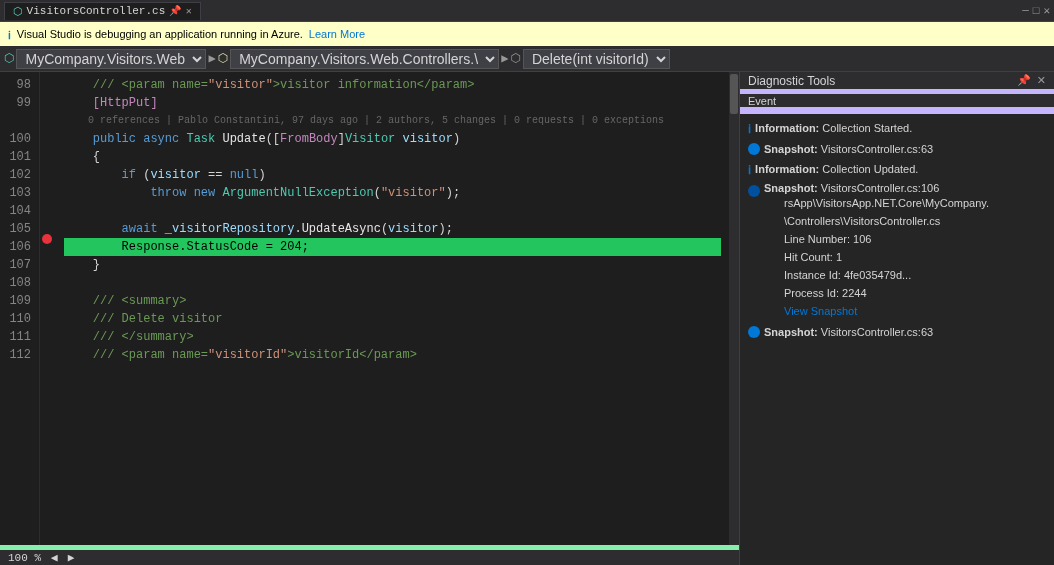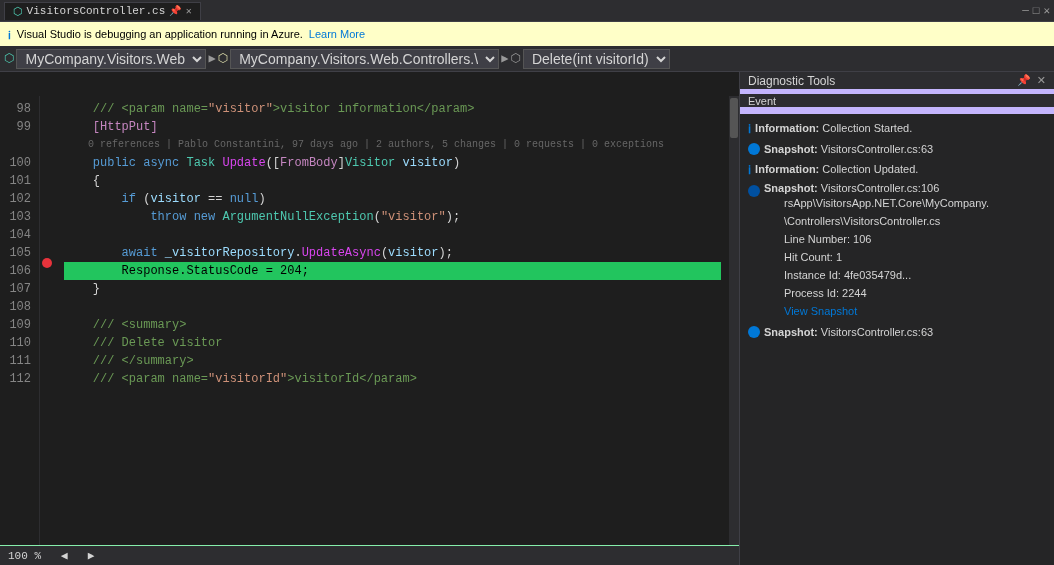--- a/index.html
+++ b/index.html
@@ -94,21 +94,20 @@
       flex: 0 0 740px;
       display: flex;
       flex-direction: column;
       background: #1e1e1e;
       border-right: 1px solid #3f3f46;
     }
     .editor-scroll {
       flex: 1;
       overflow: hidden;
       position: relative;
-      margin-top: 24px;
     }
     .code-area {
       display: flex;
       height: 100%;
     }
     .line-numbers {
       background: #1e1e1e;
       color: #858585;
       padding: 4px 8px;
       text-align: right;
@@ -148,34 +147,34 @@
     .code-line.highlighted {
       background: #ffff00;
       color: #000;
     }
     
     .kw { color: #569cd6; }
     .str { color: #ce9178; }
     .comment { color: #6a9955; }
     .type { color: #4ec9b0; }
     .param-name { color: #9cdcfe; }
-    .method { color: #d946ef; }
+    .method { color: #e5e5e5; }
     .attr { color: #c586c0; }
 
     
     .zoom-bar {
       background: #2d2d30;
-      border-top: 1px solid #86efac;
+      border-top: 5px solid #86efac;
       height: 20px;
       display: flex;
       align-items: center;
       padding: 0 8px;
       font-size: 11px;
       color: #d4d4d4;
-      gap: 20px;
+      gap: 10px;
     }
 
     
     .diag-panel {
       flex: 1;
       display: flex;
       flex-direction: column;
       background: #252526;
     }
     .panel-title-bar {

